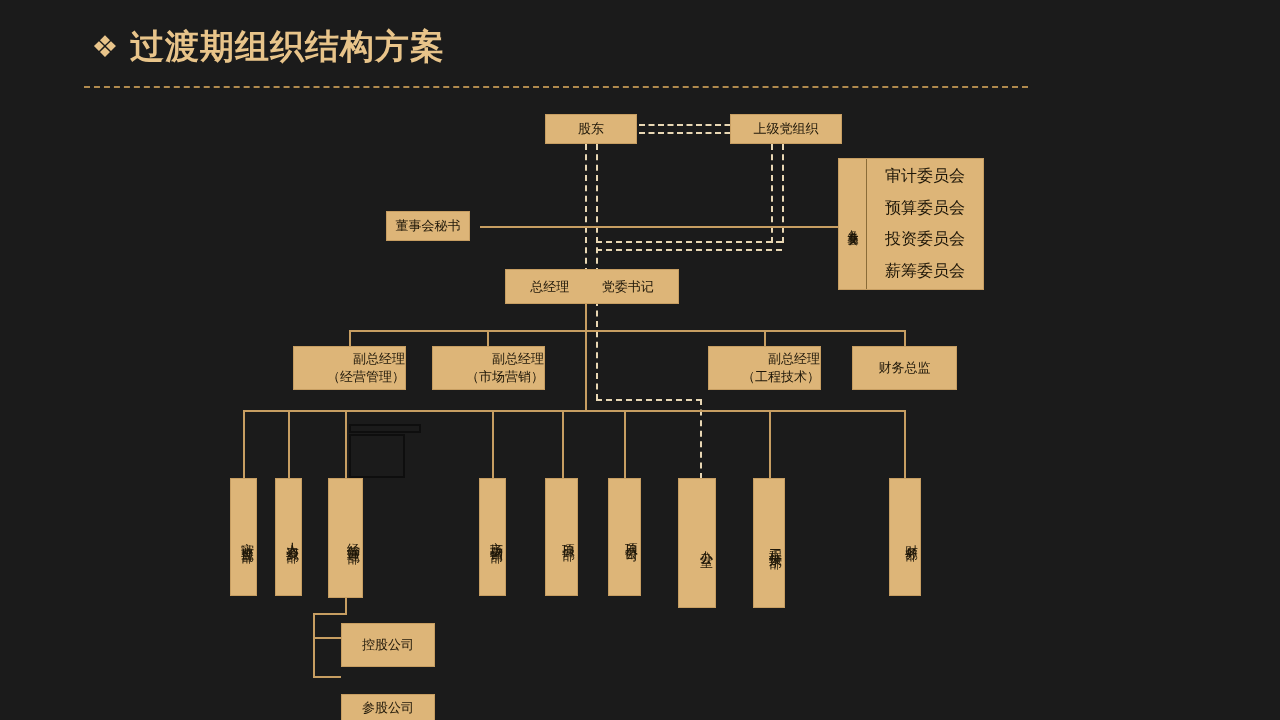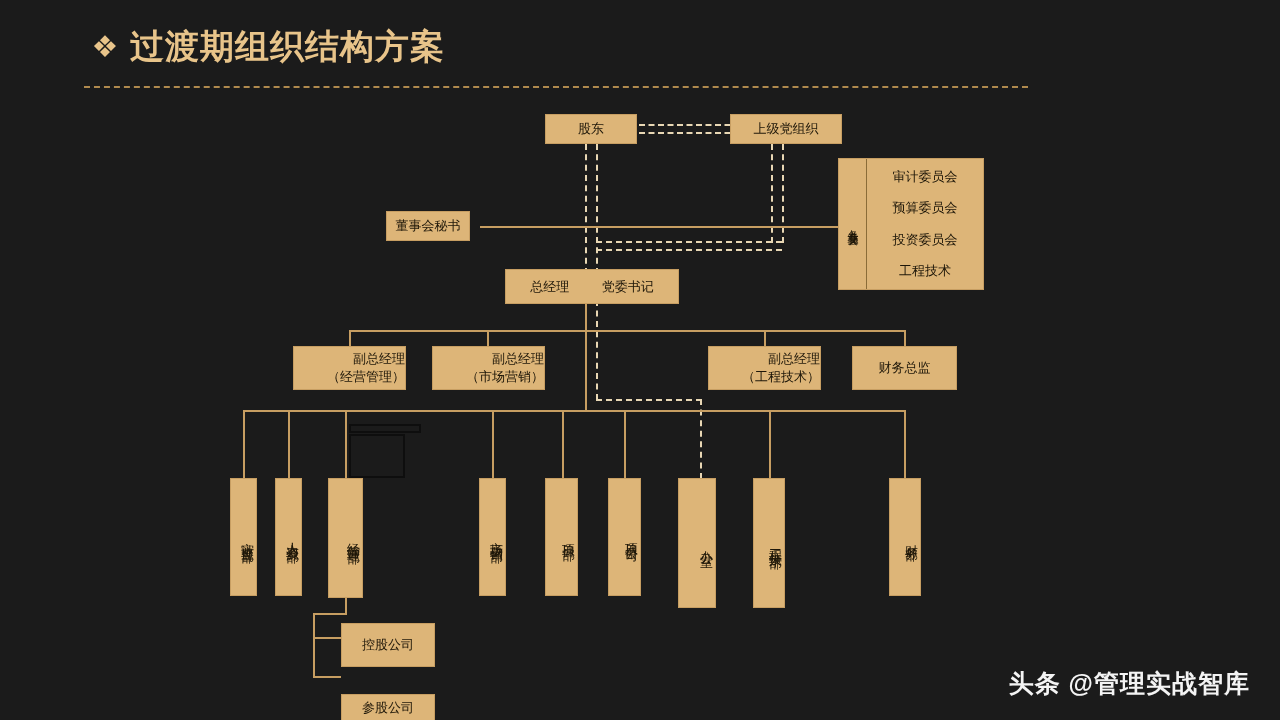--- a/index.html
+++ b/index.html
@@ -86,21 +86,21 @@
     letter-spacing: 1px;
   }
   #committee-list {
     flex: 1;
     display: flex; flex-direction: column;
     justify-content: space-around;
     align-items: center;
     padding: 2px 0;
   }
   #committee-list .citem {
-    font-size: 13px; color: #1d1608;
+    font-size: 16px; color: #1d1608;
     white-space: nowrap;
   }
 
   
   .ln { position: absolute; z-index: 1; }
   .h-solid { border-top: 2px solid #c79e62; height: 0; }
   .v-solid { border-left: 2px solid #c79e62; width: 0; }
   .h-dash  { border-top: 2px dashed #e8d7b4; height: 0; }
   .v-dash  { border-left: 2px dashed #e8d7b4; width: 0; }
   .ghost-rect {
@@ -182,21 +182,21 @@
     <span>上级党组织</span>
   </div>
 
 
   <div id="committee-panel">
     <div id="committee-label">各专业委员会</div>
     <div id="committee-list">
       <div class="citem">审计委员会</div>
       <div class="citem">预算委员会</div>
       <div class="citem">投资委员会</div>
-      <div class="citem">工程技术</div>
+      <div class="citem">薪筹委员会</div>
     </div>
   </div>
 
   <div class="node" style="left:386px; top:211px; width:84px; height:30px;font-family:Liberation Serif, serif;">
     <span>董事会秘书</span>
   </div>
 
   <div class="node wide-pair" style="left:505px; top:269px; width:174px; height:35px;gap:20px;">
     <span>总经理</span>
     <span>党委书记</span>
@@ -246,18 +246,14 @@
     <span>财务部</span>
   </div>
 
   <div class="node" style="left:341px; top:623px; width:94px; height:44px;">
     <span>控股公司</span>
   </div>
   <div class="node" style="left:341px; top:694px; width:94px; height:28px;">
     <span>参股公司</span>
   </div>
 
-  <div id="watermark">
-    <span>头条</span>
-    <span class="at">@管理实战智库</span>
-  </div>
 
 </div>
 
 </body></html>

